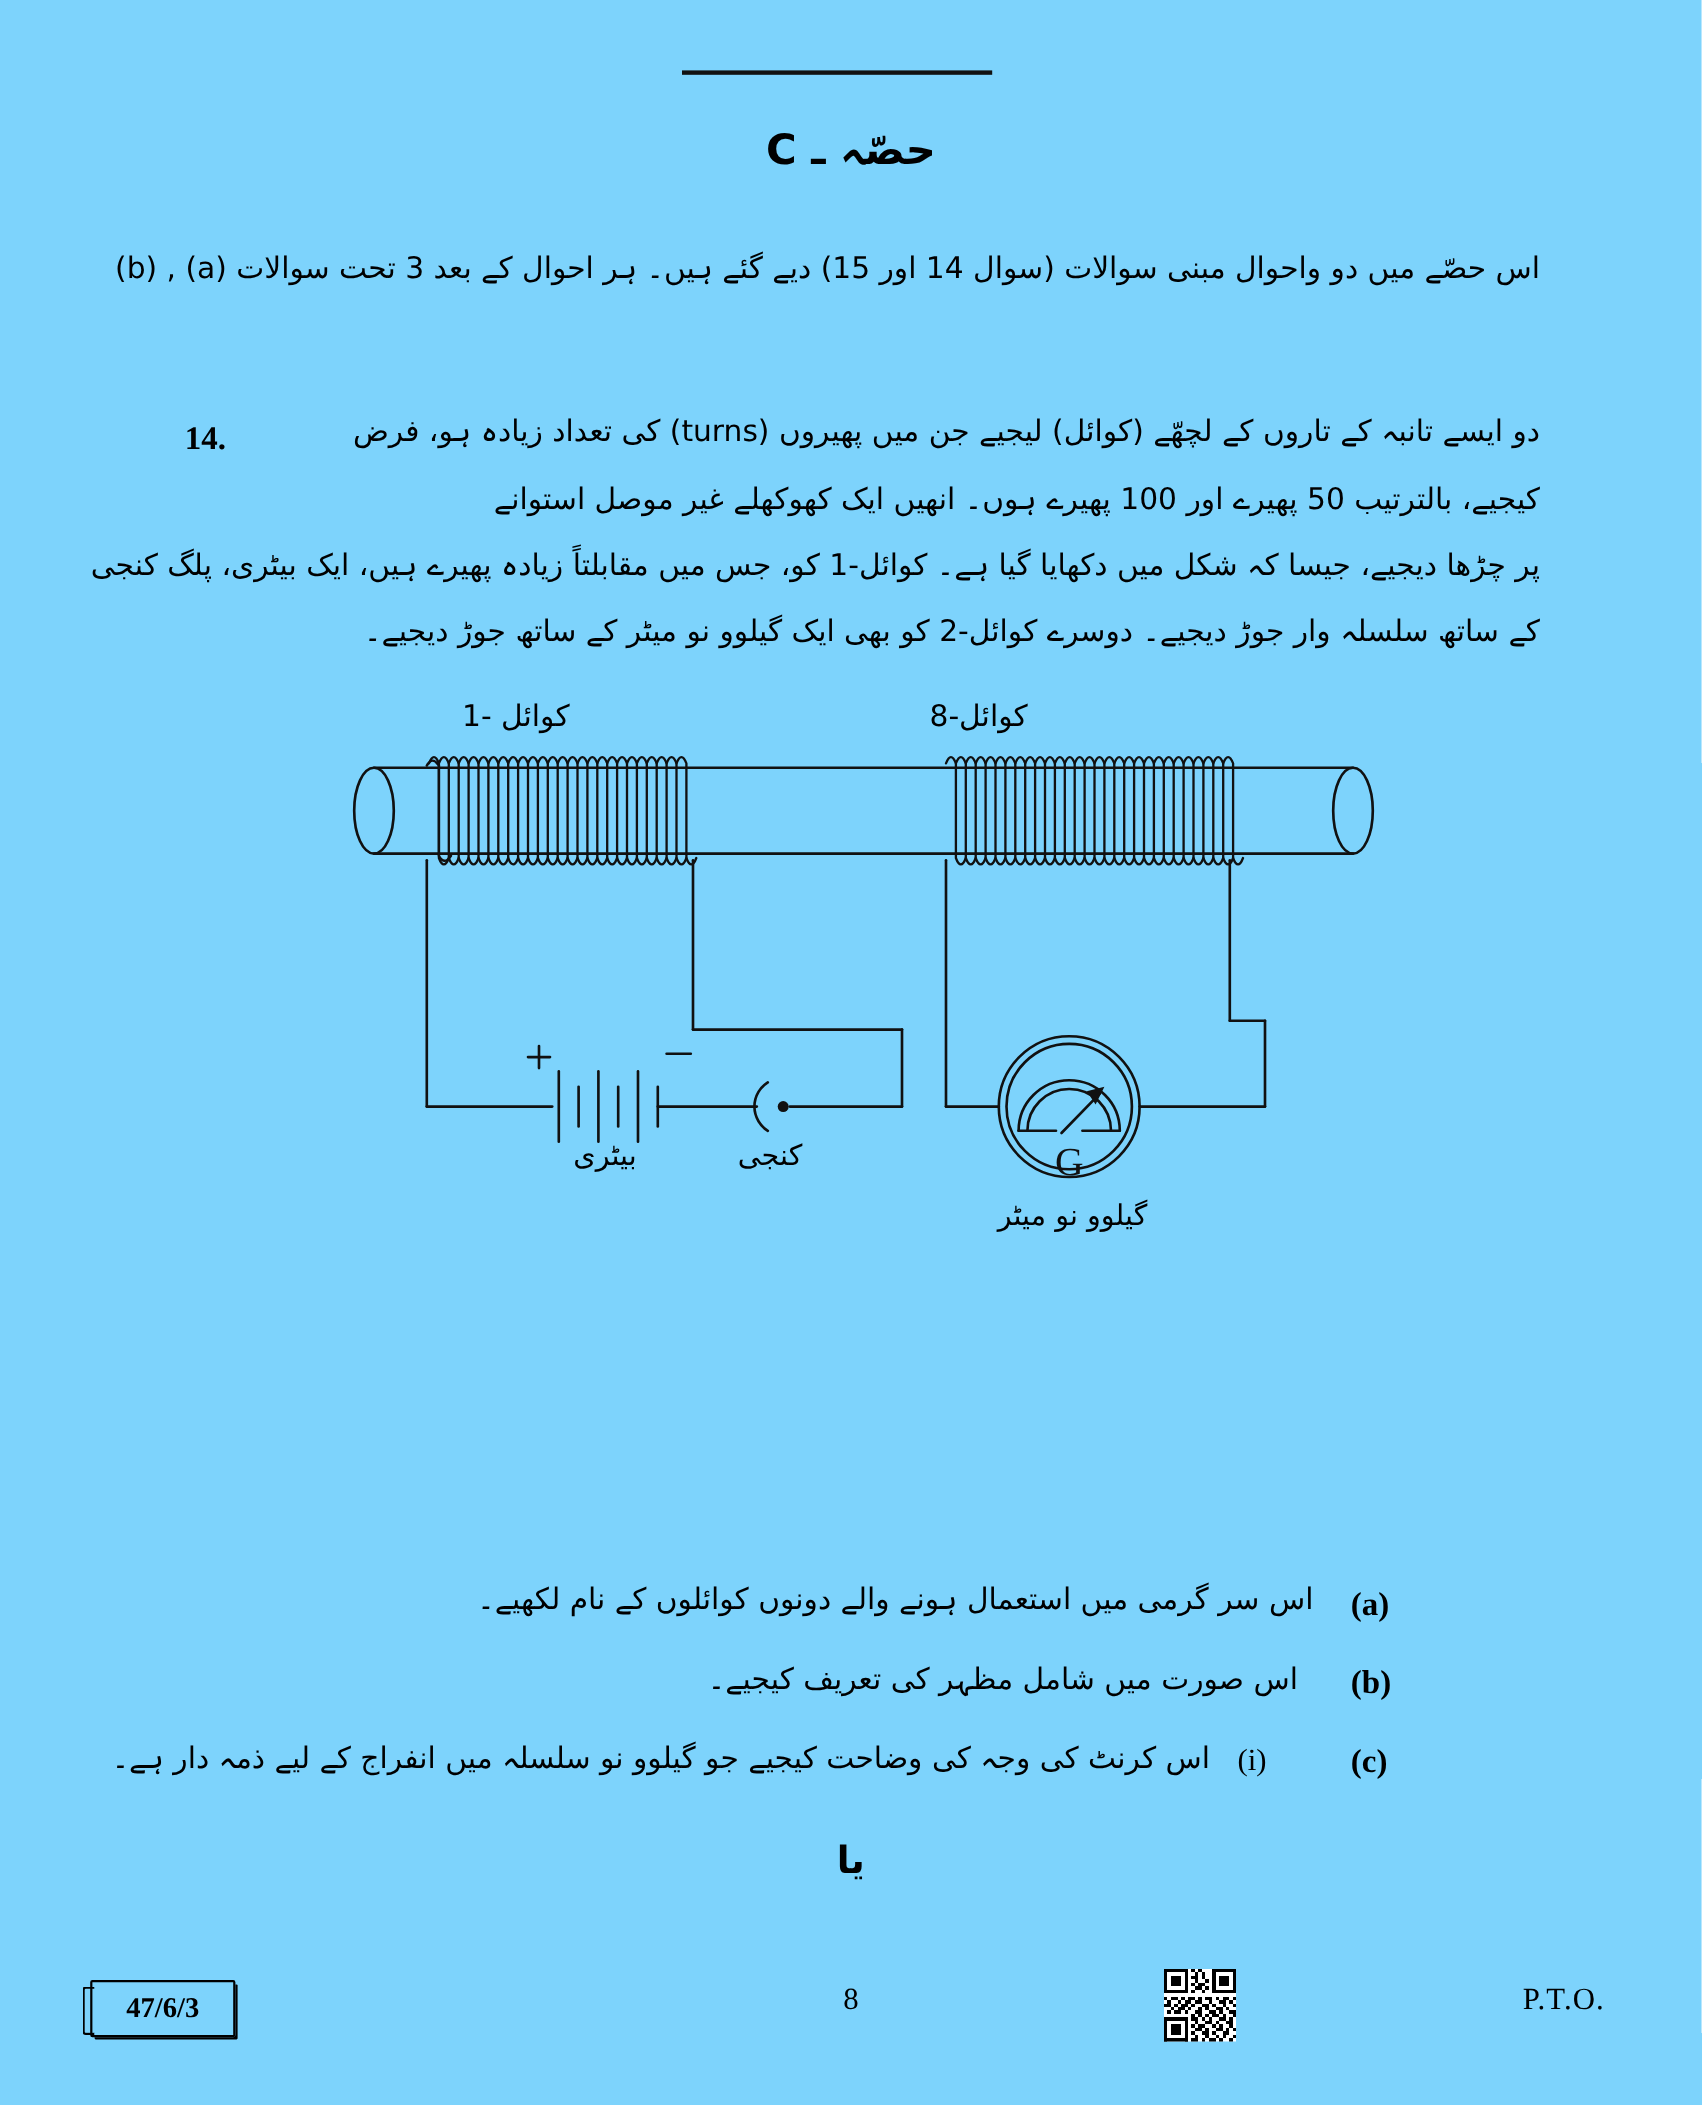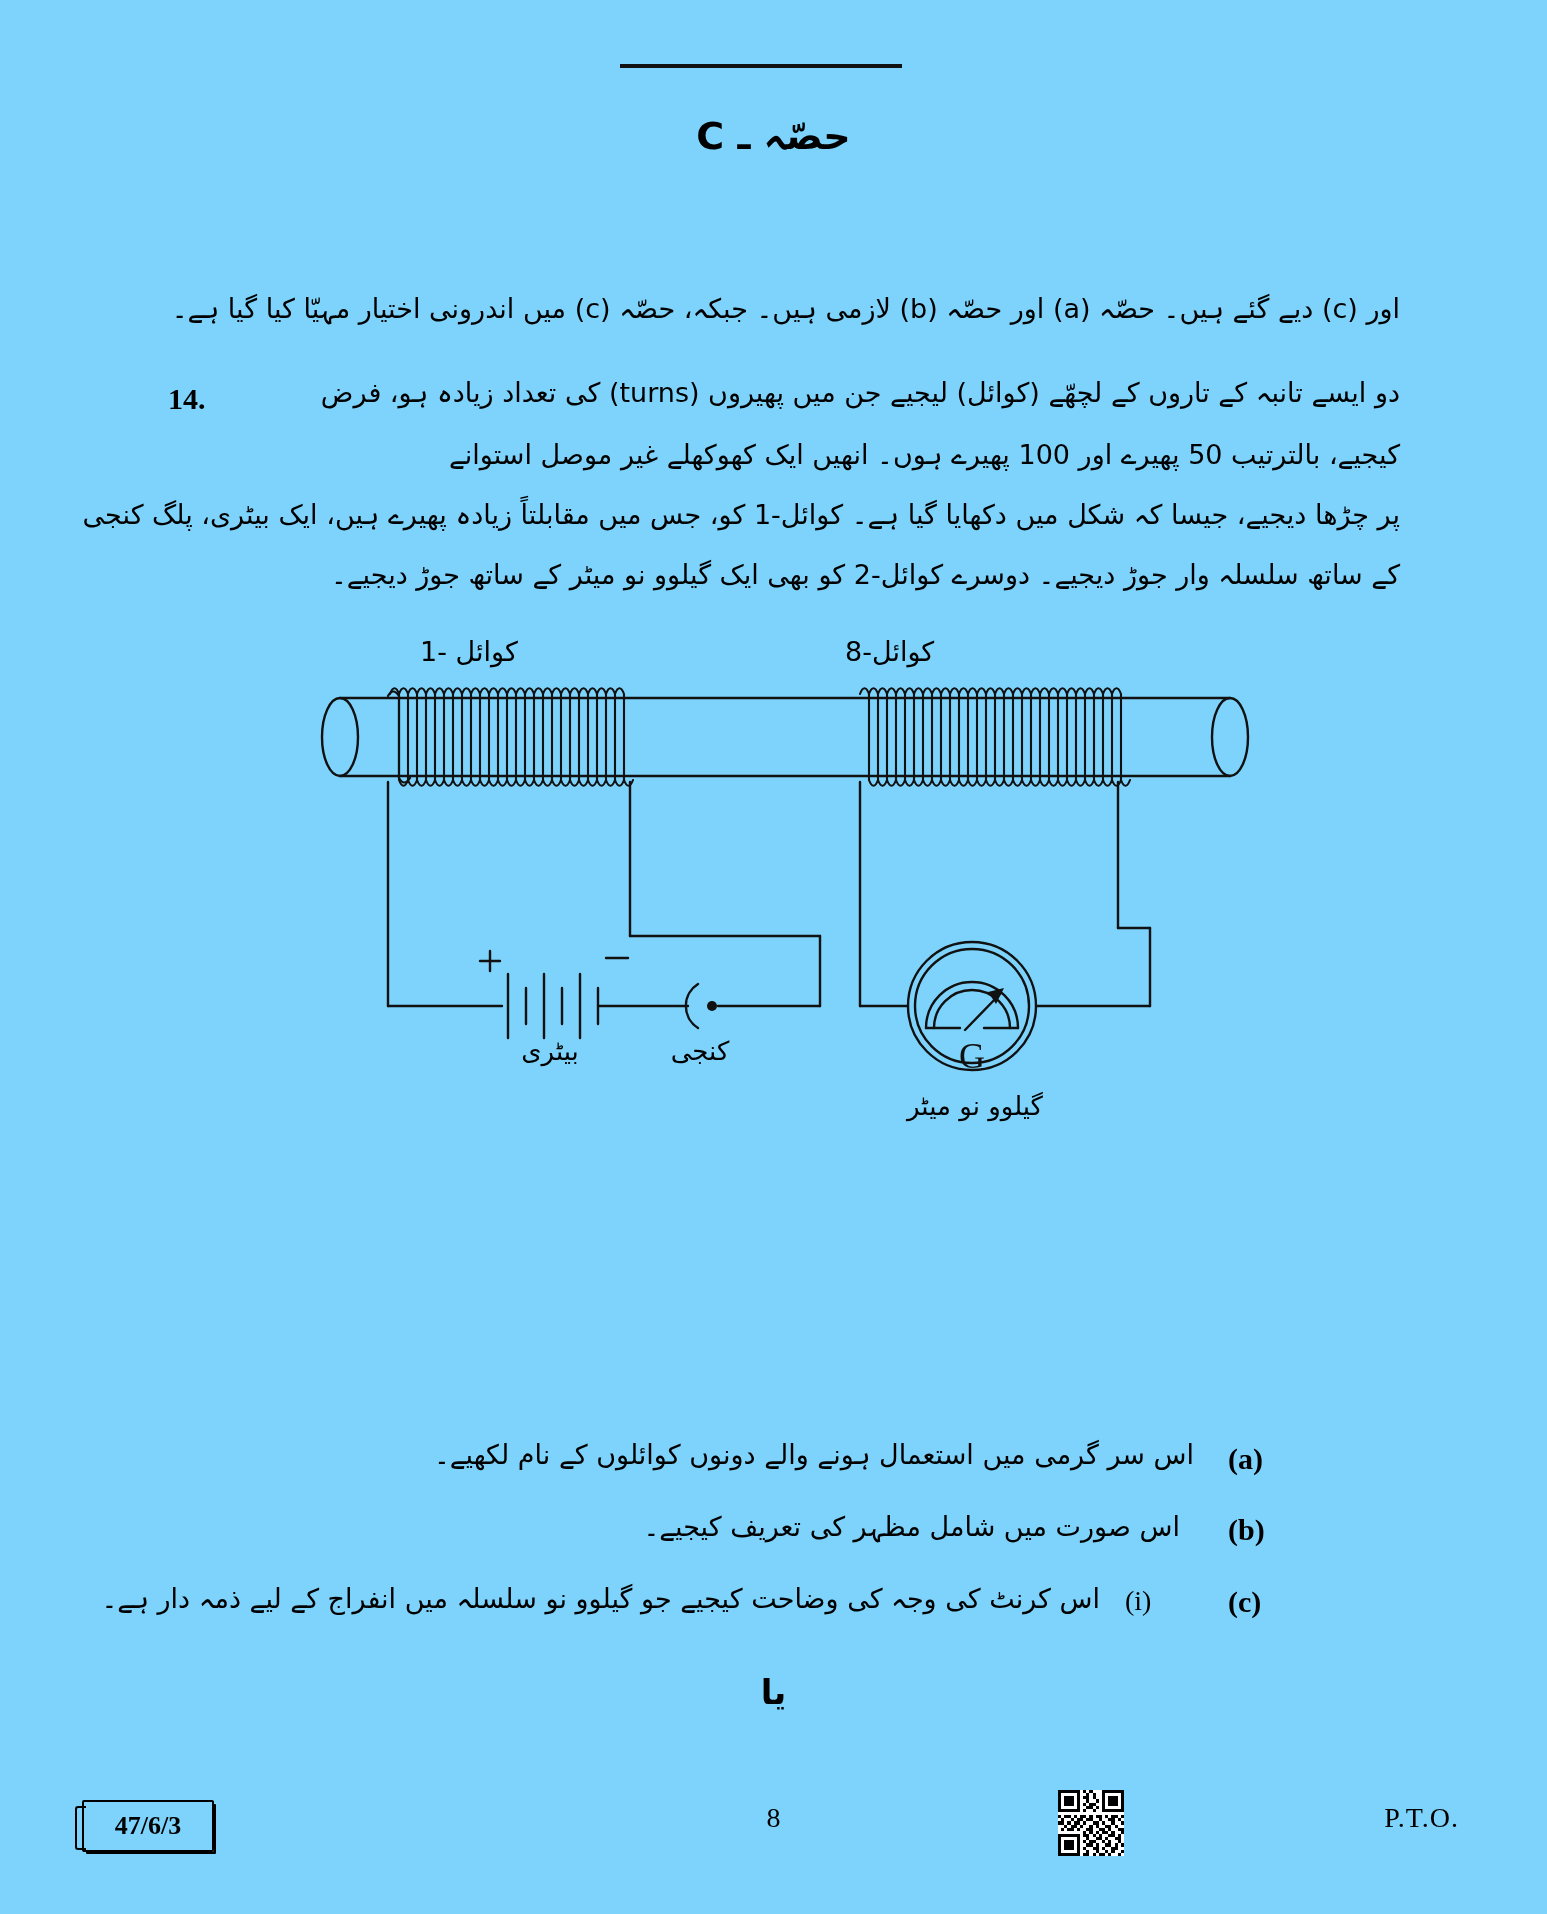--- a/index.html
+++ b/index.html
@@ -197,21 +197,21 @@
 <body>
 
 <div id="page">
 
   <div class="top-rule"></div>
 
   <div class="section-heading">
     <span class="urdu">حصّہ ـ C</span>
   </div>
 
-  <div class="urdu-line instr-2">اور (c) دیے گئے ہیں۔ حصّہ (a) اور حصّہ (b) لازمی ہیں۔ جبکہ، حصّہ (c) میں اندرونی اختیار مہیّا کیا گیا ہے۔</div>
+  <div class="urdu-line instr-1">اس حصّے میں دو واحوال مبنی سوالات (سوال 14 اور 15) دیے گئے ہیں۔ ہر احوال کے بعد 3 تحت سوالات (a) , (b)</div>
 
   <div class="q-number">14.</div>
   <div class="urdu-line q14-l1">دو ایسے تانبہ کے تاروں کے لچھّے (کوائل) لیجیے جن میں پھیروں (turns) کی تعداد زیادہ ہو، فرض</div>
   <div class="urdu-line q14-l2">کیجیے، بالترتیب 50 پھیرے اور 100 پھیرے ہوں۔ انھیں ایک کھوکھلے غیر موصل استوانے</div>
   <div class="urdu-line q14-l3">پر چڑھا دیجیے، جیسا کہ شکل میں دکھایا گیا ہے۔ کوائل-1 کو، جس میں مقابلتاً زیادہ پھیرے ہیں، ایک بیٹری، پلگ کنجی</div>
   <div class="urdu-line q14-l4">کے ساتھ سلسلہ وار جوڑ دیجیے۔ دوسرے کوائل-2 کو بھی ایک گیلوو نو میٹر کے ساتھ جوڑ دیجیے۔</div>
 
   <div id="figure">
 
     <div class="coil-label coil-label-1">کوائل -1</div>

